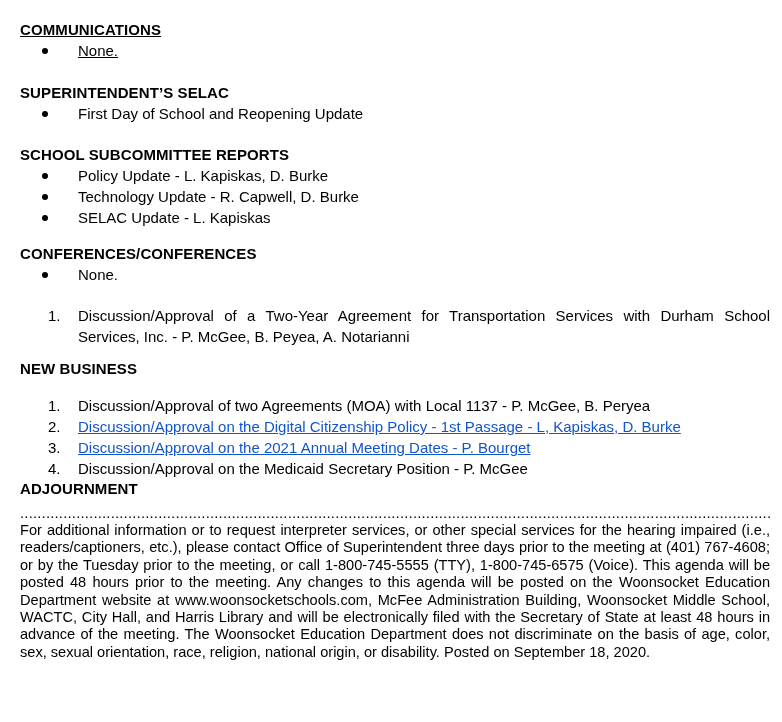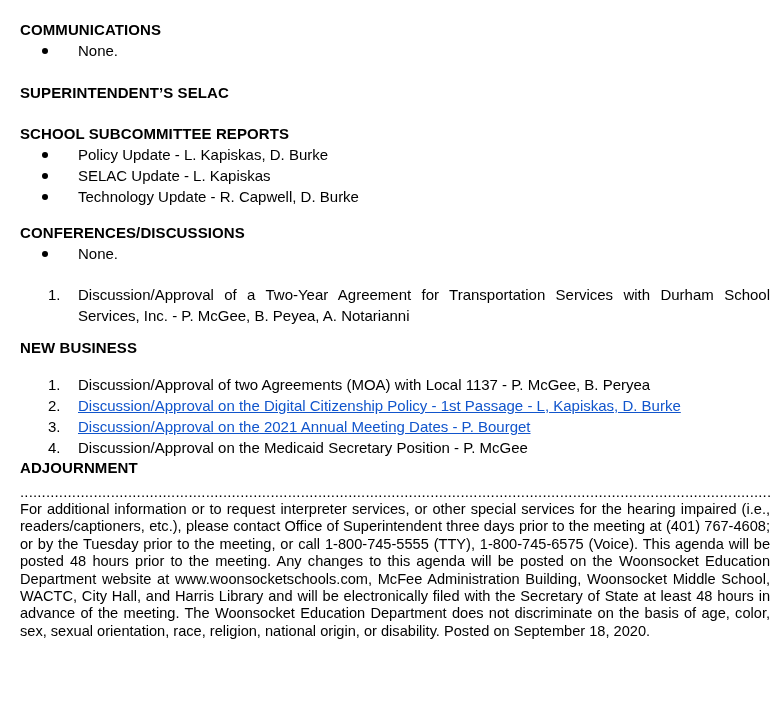--- a/index.html
+++ b/index.html
@@ -50,21 +50,21 @@
     flex: 1;
     min-width: 0;
   }
   .justify { text-align: justify; }
   .link {
     color: #1155cc;
     text-decoration: underline;
     cursor: pointer;
   }
   
-  .sec-communications   { margin-bottom: 22px; }
+  .sec-communications   { margin-bottom: 22px; text-decoration: underline; }
   .sec-superintendent   { margin-bottom: 21px; }
   .sec-subcommittee     { margin-bottom: 16px; }
   .sec-conferences      { margin-bottom: 20px; }
   .sec-unfinished       { margin-bottom: 12px; }
   .sec-new-business     { }
   .sec-new-business .section-heading { margin-bottom: 16px; }
   .sec-adjournment      { margin-bottom: 8px; }
   .dotted-separator {
     font-size: 15px;
     line-height: 12px;
@@ -90,46 +90,52 @@
     <div class="item">
       <span class="marker">
           <span class="bullet-dot"></span>
         </span>
       <span class="item-text">None.</span>
     </div>
   </div>
 
   <div class="section sec-superintendent">
     <div class="section-heading">SUPERINTENDENT’S SELAC</div>
+    <div class="item">
+      <span class="marker">
+          <span class="bullet-dot"></span>
+        </span>
+      <span class="item-text">First Day of School and Reopening Update</span>
+    </div>
   </div>
 
   <div class="section sec-subcommittee">
     <div class="section-heading">SCHOOL SUBCOMMITTEE REPORTS</div>
     <div class="item">
       <span class="marker">
           <span class="bullet-dot"></span>
         </span>
       <span class="item-text">Policy Update - L. Kapiskas, D. Burke</span>
     </div>
     <div class="item">
       <span class="marker">
           <span class="bullet-dot"></span>
         </span>
-      <span class="item-text">SELAC Update - L. Kapiskas</span>
+      <span class="item-text">Technology Update - R. Capwell, D. Burke</span>
     </div>
     <div class="item">
       <span class="marker">
           <span class="bullet-dot"></span>
         </span>
-      <span class="item-text">Technology Update - R. Capwell, D. Burke</span>
+      <span class="item-text">SELAC Update - L. Kapiskas</span>
     </div>
   </div>
 
   <div class="section sec-conferences">
-    <div class="section-heading">CONFERENCES/DISCUSSIONS</div>
+    <div class="section-heading">CONFERENCES/CONFERENCES</div>
     <div class="item">
       <span class="marker">
           <span class="bullet-dot"></span>
         </span>
       <span class="item-text">None.</span>
     </div>
   </div>
 
   <div class="section sec-unfinished">
     <div class="item">

